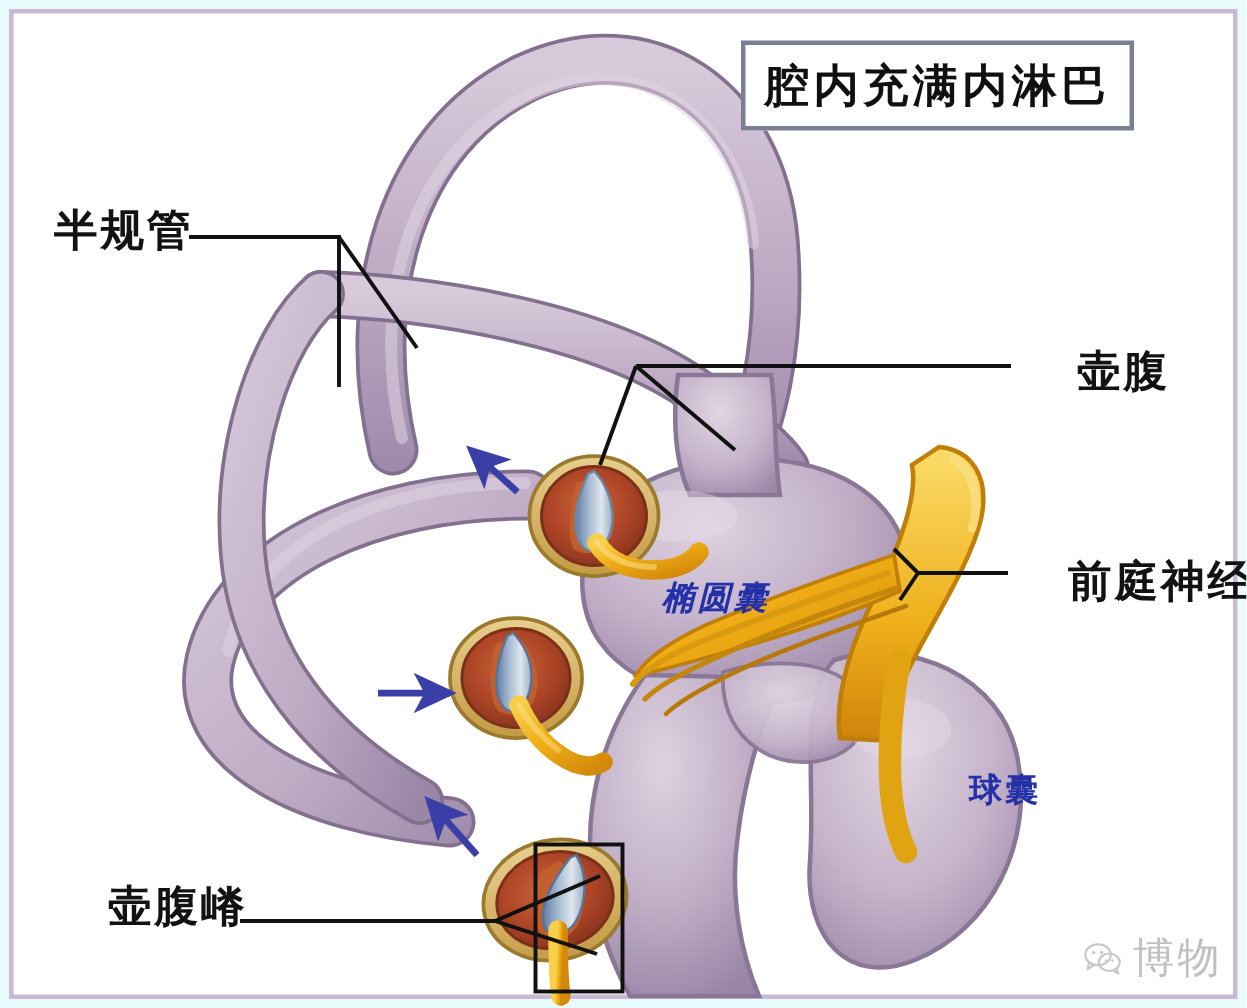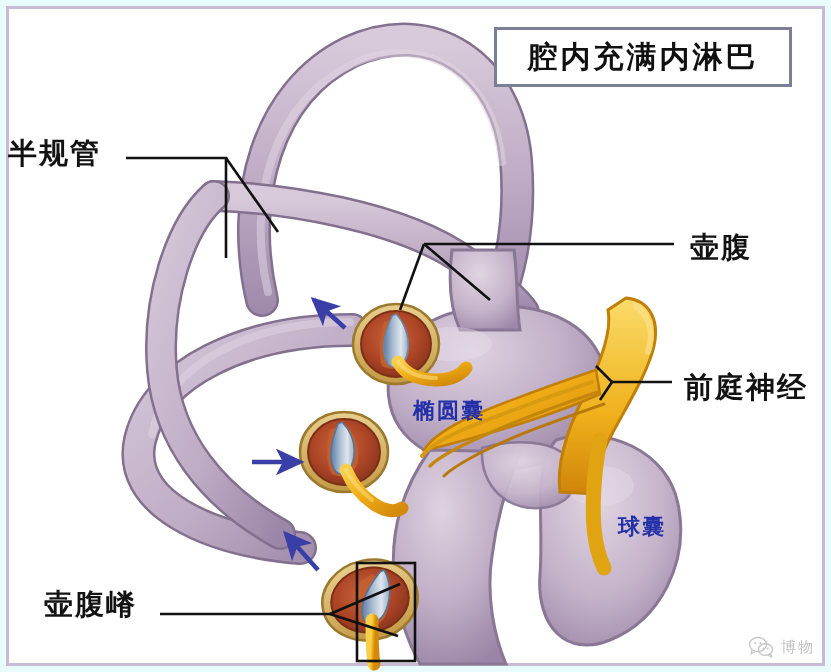--- a/index.html
+++ b/index.html
@@ -37,28 +37,29 @@
     width: 831px;
     height: 672px;
   }
   .lbl {
     position: absolute;
     color: #111111;
     font-weight: bold;
     letter-spacing: 2px;
     white-space: nowrap;
     font-family: "DejaVu Sans", "Liberation Sans", sans-serif;
+    margin-left: 28px;
   }
   .lbl-black { font-size: 29px; color: #121212; }
   .lbl-blue  { font-size: 22px; color: #2330a8; font-weight: bold; letter-spacing: 2px; }
   #titlebox {
     position: absolute;
     left: 494px;
     top: 27px;
-    width: 298px;
+    width: 262px;
     height: 60px;
     border: 3px solid #7a7f96;
     background: #ffffff;
     box-sizing: border-box;
     display: flex;
     align-items: center;
     justify-content: center;
   }
   #titlebox .lbl-title {
     font-size: 30px;
@@ -70,21 +71,21 @@
   #watermark {
     position: absolute;
     right: 16px;
     bottom: 14px;
     display: flex;
     align-items: center;
     gap: 7px;
     opacity: 0.55;
   }
   #watermark .wm-text {
-    font-size: 15px;
+    font-size: 28px;
     color: #8d8d8d;
     letter-spacing: 2px;
     font-family: "DejaVu Sans", "Liberation Sans", sans-serif;
   }
 </style>
 </head>
 <body>
 
 <div id="stage">
   <div id="frame"></div>
@@ -251,21 +252,21 @@
   </div>
 
   <div class="lbl lbl-black" style="left:8px; top:134px;">半规管</div>
 
   <div class="lbl lbl-black" style="left:684px; top:368px;">前庭神经</div>
 
   <div class="lbl lbl-black" style="left:690px; top:228px;">壶腹</div>
 
   <div class="lbl lbl-black" style="left:44px; top:585px;">壶腹嵴</div>
 
-  <div class="lbl lbl-blue" style="left:413px; top:396px;">椭圆囊</div>
+  <div class="lbl lbl-blue" style="left:413px; top:384px;font-style:italic;">椭圆囊</div>
 
   <div class="lbl lbl-blue" style="left:602px; top:512px;padding-left:16px;">球囊</div>
 
   <div id="watermark">
     <svg width="26" height="22" viewBox="0 0 26 22">
       <ellipse cx="10" cy="8.5" rx="8.5" ry="7" fill="none" stroke="#9a9a9a" stroke-width="1.4"></ellipse>
       <path d="M4 14 L3 18 L7.2 15.6" fill="none" stroke="#9a9a9a" stroke-width="1.4" stroke-linejoin="round"></path>
       <circle cx="7.2" cy="7" r="1.1" fill="#9a9a9a"></circle>
       <circle cx="12.4" cy="7" r="1.1" fill="#9a9a9a"></circle>
       <ellipse cx="17.5" cy="13.5" rx="7" ry="5.8" fill="none" stroke="#9a9a9a" stroke-width="1.4"></ellipse>

